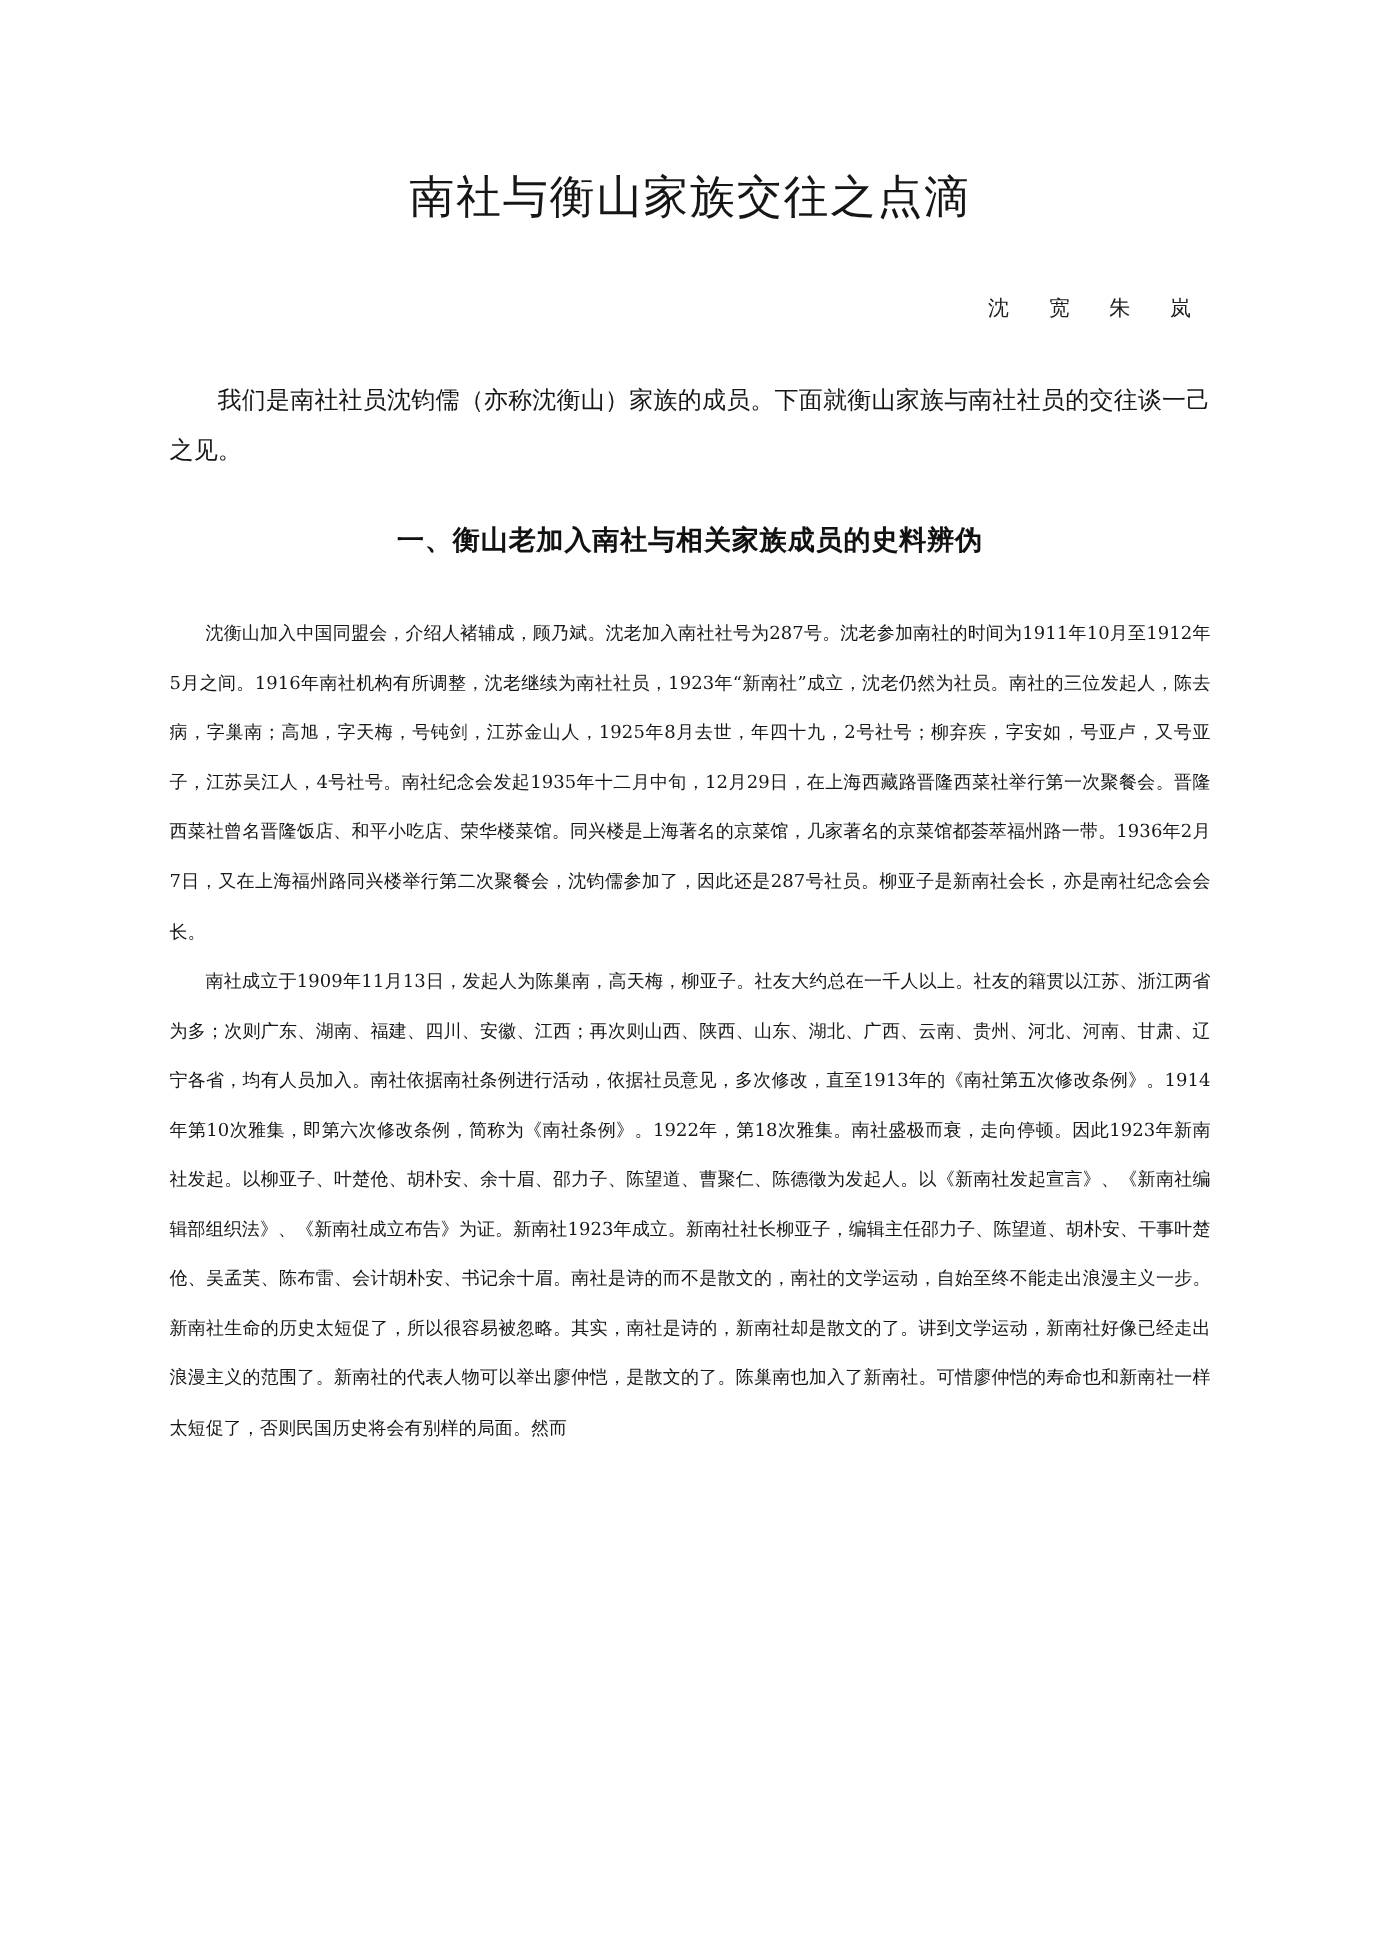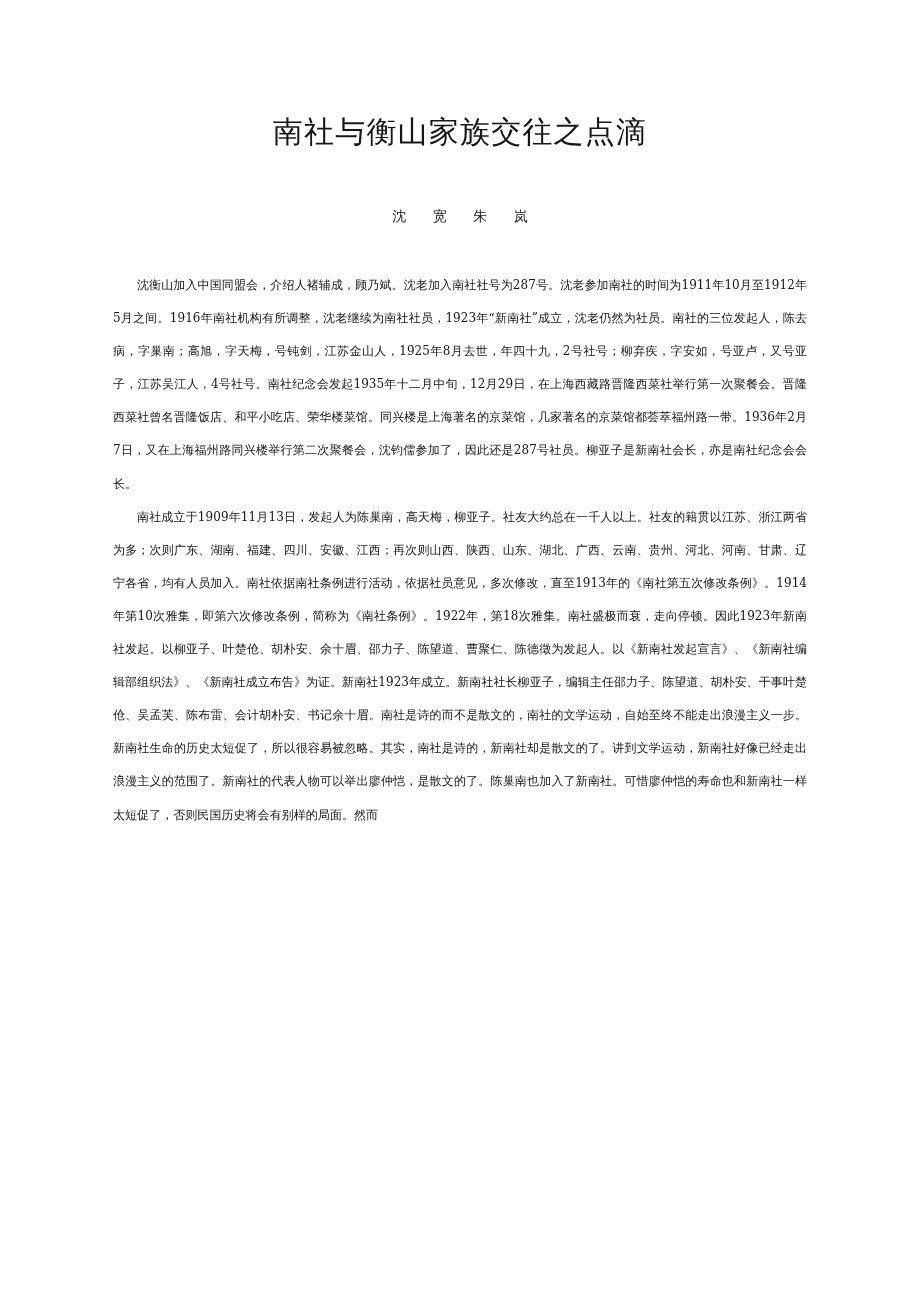--- a/index.html
+++ b/index.html
@@ -36,25 +36,25 @@
     font-size: 30px;
     line-height: 40px;
     font-weight: normal;
     text-align: center;
     letter-spacing: 1.2px;
     font-family: "DejaVu Serif", "Liberation Serif", serif;
   }
 
   
   .doc-authors {
-    margin: 12px;
+    margin: 2px;
     padding-top: 42px;
     font-size: 14px;
     line-height: 20px;
-    text-align: center;
+    text-align: right;
     letter-spacing: 11px;
     text-indent: 11px;
     color: #202020;
   }
 
   
   .lead {
     margin: 0;
     padding-top: 32px;
     font-size: 16px;
@@ -96,21 +96,23 @@
 </head>
 <body>
 
 <div class="page">
   <div class="content">
 
     <h1 class="doc-title">南社与衡山家族交往之点滴</h1>
 
     <div class="doc-authors">沈 宽 朱 岚</div>
 
+    <p class="lead">我们是南社社员沈钧儒（亦称沈衡山）家族的成员。下面就衡山家族与南社社员的交往谈一己之见。</p>
 
+    <h2 class="section-heading">一、衡山老加入南社与相关家族成员的史料辨伪</h2>
 
     <div class="body-block">
       <p class="para">沈衡山加入中国同盟会，介绍人褚辅成，顾乃斌。沈老加入南社社号为287号。沈老参加南社的时间为1911年10月至1912年5月之间。1916年南社机构有所调整，沈老继续为南社社员，1923年“新南社”成立，沈老仍然为社员。南社的三位发起人，陈去病，字巢南；高旭，字天梅，号钝剑，江苏金山人，1925年8月去世，年四十九，2号社号；柳弃疾，字安如，号亚卢，又号亚子，江苏吴江人，4号社号。南社纪念会发起1935年十二月中旬，12月29日，在上海西藏路晋隆西菜社举行第一次聚餐会。晋隆西菜社曾名晋隆饭店、和平小吃店、荣华楼菜馆。同兴楼是上海著名的京菜馆，几家著名的京菜馆都荟萃福州路一带。1936年2月7日，又在上海福州路同兴楼举行第二次聚餐会，沈钧儒参加了，因此还是287号社员。柳亚子是新南社会长，亦是南社纪念会会长。</p>
       <p class="para">南社成立于1909年11月13日，发起人为陈巢南，高天梅，柳亚子。社友大约总在一千人以上。社友的籍贯以江苏、浙江两省为多；次则广东、湖南、福建、四川、安徽、江西；再次则山西、陕西、山东、湖北、广西、云南、贵州、河北、河南、甘肃、辽宁各省，均有人员加入。南社依据南社条例进行活动，依据社员意见，多次修改，直至1913年的《南社第五次修改条例》。1914年第10次雅集，即第六次修改条例，简称为《南社条例》。1922年，第18次雅集。南社盛极而衰，走向停顿。因此1923年新南社发起。以柳亚子、叶楚伧、胡朴安、余十眉、邵力子、陈望道、曹聚仁、陈德徵为发起人。以《新南社发起宣言》、《新南社编辑部组织法》、《新南社成立布告》为证。新南社1923年成立。新南社社长柳亚子，编辑主任邵力子、陈望道、胡朴安、干事叶楚伧、吴孟芙、陈布雷、会计胡朴安、书记余十眉。南社是诗的而不是散文的，南社的文学运动，自始至终不能走出浪漫主义一步。新南社生命的历史太短促了，所以很容易被忽略。其实，南社是诗的，新南社却是散文的了。讲到文学运动，新南社好像已经走出浪漫主义的范围了。新南社的代表人物可以举出廖仲恺，是散文的了。陈巢南也加入了新南社。可惜廖仲恺的寿命也和新南社一样太短促了，否则民国历史将会有别样的局面。然而</p>
     </div>
 
   </div>
 </div>
 
 </body></html>

